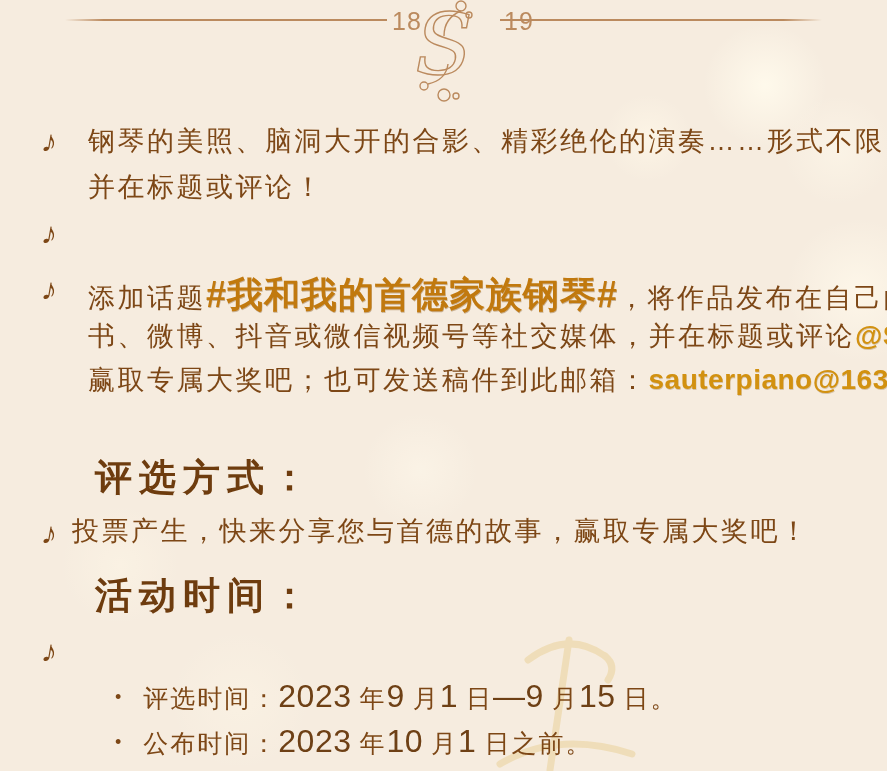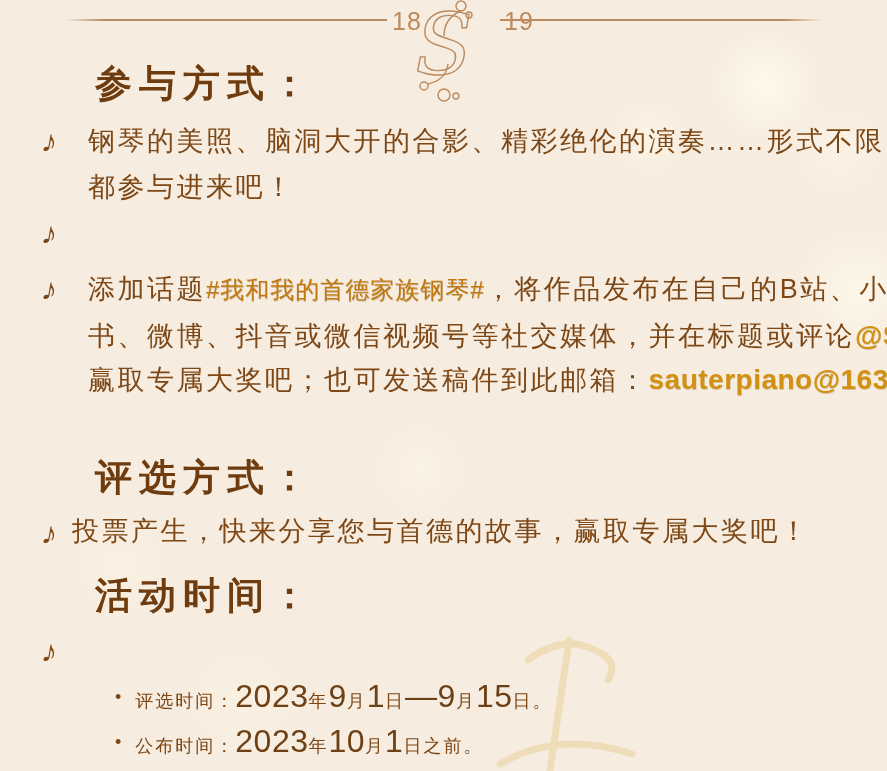--- a/index.html
+++ b/index.html
@@ -58,22 +58,22 @@
   .line{position:absolute;white-space:nowrap;line-height:1.3;}
   .cn{font-size:27px;color:var(--brown);letter-spacing:2.5px;}
   .num{
     font-size:37px;color:#6e4015;letter-spacing:0.5px;
     font-family:"Liberation Sans",sans-serif;font-weight:400;
   }
   .sub-num{
     font-size:32px;color:#6e4015;letter-spacing:0.5px;
     font-family:"Liberation Sans",sans-serif;font-weight:400;
   }
-  .sub-cn{font-size:18px;color:var(--brown);letter-spacing:2px;}
-  .tag{font-size:24px;color:var(--tag-gold);font-weight:400;letter-spacing:1px;
+  .sub-cn{font-size:25px;color:var(--brown);letter-spacing:2px;margin-left:8px;}
+  .tag{font-size:36px;color:var(--tag-gold);font-weight:700;letter-spacing:1px;
        text-shadow:0.5px 0.5px 0 rgba(120,70,5,.35);}
   .gold{font-size:28px;color:var(--gold);font-weight:700;letter-spacing:0.5px;
         text-shadow:0.5px 0.5px 0 rgba(120,70,5,.25);}
   .dot{
     display:inline-block;font-size:18px;color:var(--brown);
     margin-right:14px;transform:translateY(-4px);
   }
   .watermark{position:absolute;left:470px;top:612px;opacity:.32;}
 </style>
 </head>
@@ -100,28 +100,27 @@
 
   <svg class="watermark" width="210" height="159" viewBox="0 0 210 159">
     <g fill="none" stroke="#e3c06a" stroke-width="7" stroke-linecap="round">
       <path d="M 58 48 Q 98 18 135 44"></path>
       <path d="M 135 44 q 12 10 3 24"></path>
       <path d="M 99 28 L 80 158"></path>
       <path d="M 30 152 Q 88 118 162 142"></path>
     </g>
   </svg>
 
-  <div class="heading" style="left:95px;top:64px">参与方式：</div>
 
   <span class="note" style="left:42px;top:126px">♪</span>
   <div class="line" style="left:88px;top:124px">
     <span class="cn">钢琴的美照、脑洞大开的合影、精彩绝伦的演奏……形式不限，欢迎</span>
   </div>
   <div class="line" style="left:88px;top:170px">
-    <span class="cn">都参与进来吧！</span>
+    <span class="cn">并在标题或评论！</span>
   </div>
 
   <span class="note" style="left:42px;top:218px">♪</span>
 
   <span class="note" style="left:42px;top:274px">♪</span>
   <div class="line" style="left:88px;top:272px">
     <span class="cn">添加话题</span><span class="tag">#我和我的首德家族钢琴#</span><span class="cn">，将作品发布在自己的B站、小红</span>
   </div>
   <div class="line" style="left:88px;top:318px">
     <span class="cn">书、微博、抖音或微信视频号等社交媒体，并在标题或评论</span><span class="gold">@SAUTER</span>

